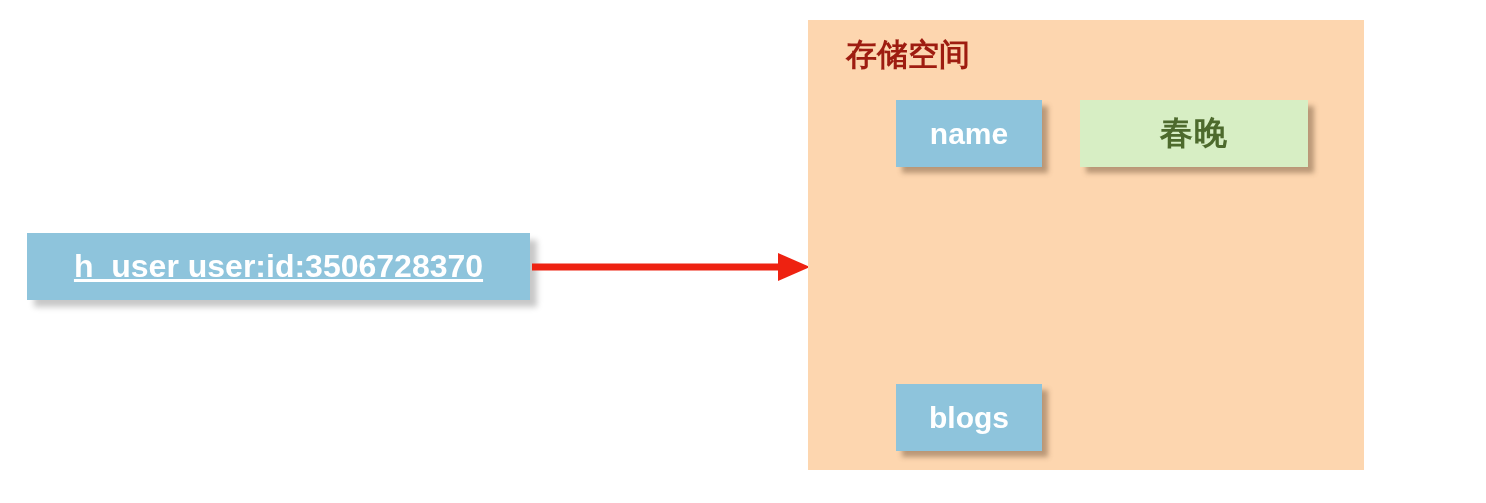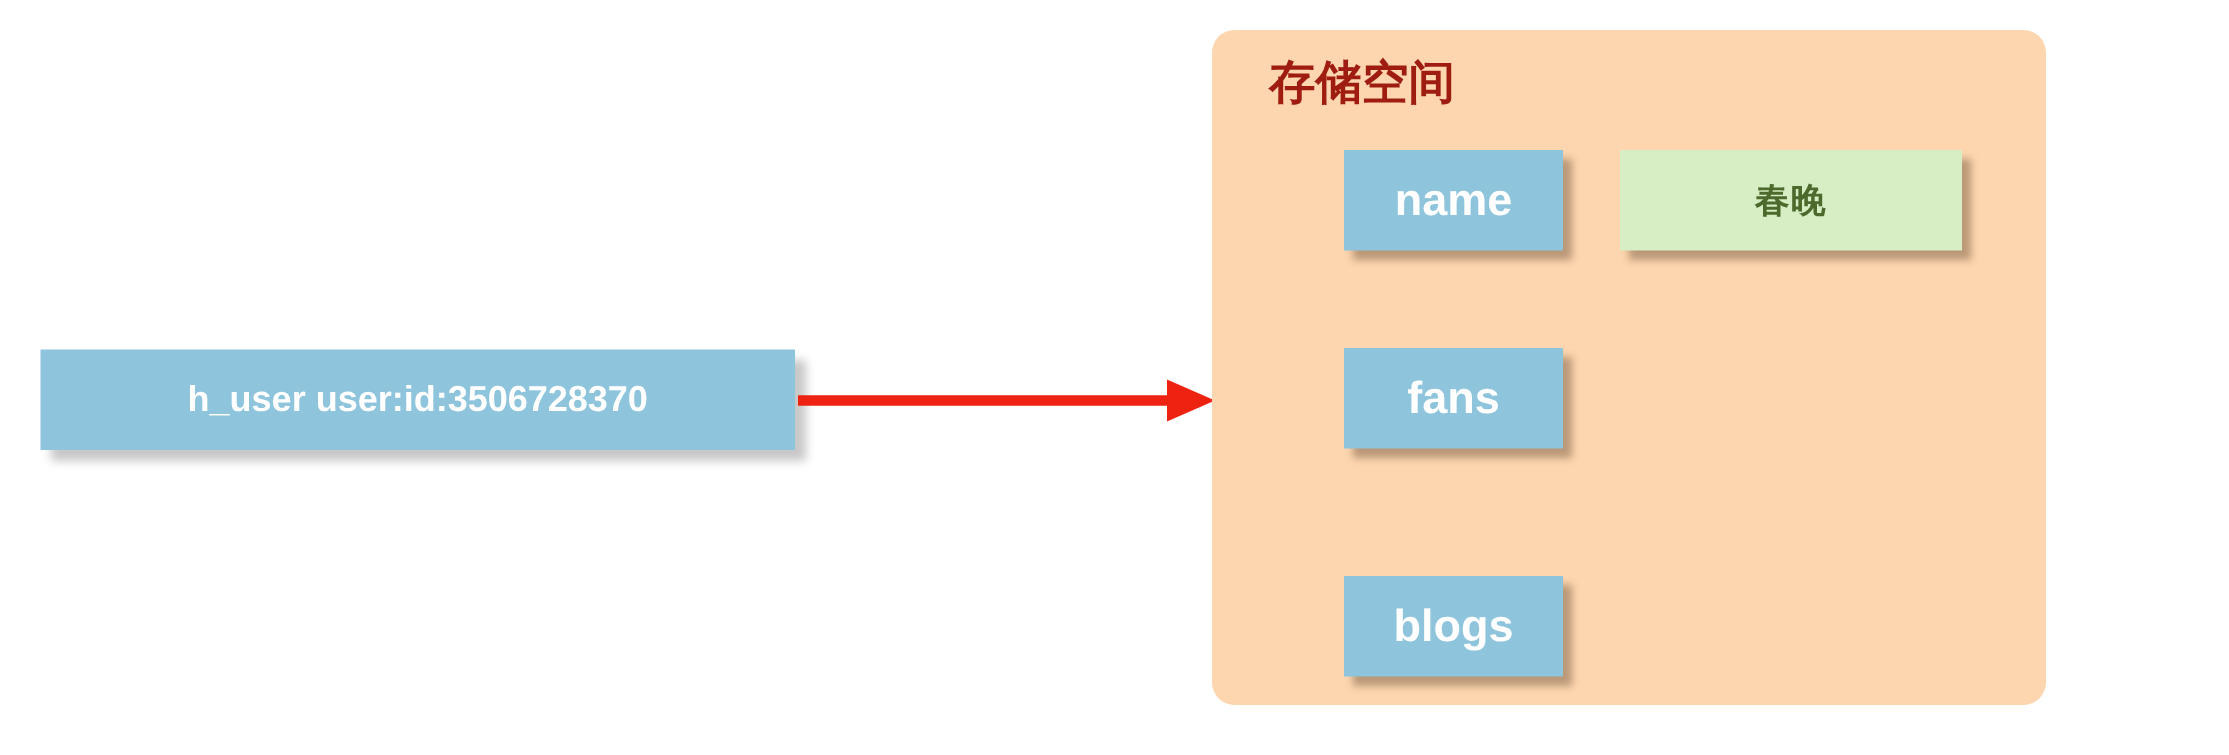--- a/index.html
+++ b/index.html
@@ -25,41 +25,41 @@
     height: 67px;
     background: #8EC4DC;
     box-shadow: 7px 7px 6px rgba(0,0,0,0.22);
     display: flex;
     align-items: center;
     justify-content: center;
   }
   .key-box span {
     color: #ffffff;
     font-weight: 700;
-    font-size: 24px;
+    font-size: 32px;
     letter-spacing: 0px;
     white-space: nowrap;
+    text-decoration: underline;
   }
   
   .arrow {
     position: absolute;
     left: 530px;
     top: 247px;
     width: 280px;
     height: 40px;
   }
   
   .panel {
     position: absolute;
     left: 808px;
     top: 20px;
     width: 556px;
     height: 450px;
     background: #FDD6AF;
-    border-radius: 15px;
   }
   .panel-title {
     position: absolute;
     left: 38px;
     top: 14px;
     color: #9E1C10;
     font-weight: 700;
     font-size: 31px;
     white-space: nowrap;
   }
@@ -93,21 +93,21 @@
     height: 67px;
     background: #D7EEC4;
     box-shadow: 6px 6px 5px rgba(105,75,50,0.45);
     display: flex;
     align-items: center;
     justify-content: center;
   }
   .value-box span {
     color: #4D6A2D;
     font-weight: 700;
-    font-size: 23px;
+    font-size: 33px;
     letter-spacing: 1px;
   }
 </style>
 </head>
 <body>
 
 <div class="canvas">
 
   <div class="key-box">
     <span>h_user user:id:3506728370</span>
@@ -124,23 +124,20 @@
     <div class="row row-name">
       <div class="field-box">
         <span>name</span>
       </div>
       <div class="value-box">
         <span>春晚</span>
       </div>
     </div>
 
     <div class="row row-fans">
-      <div class="field-box">
-        <span>fans</span>
-      </div>
     </div>
 
     <div class="row row-blogs">
       <div class="field-box">
         <span>blogs</span>
       </div>
     </div>
   </div>
 
 </div>

